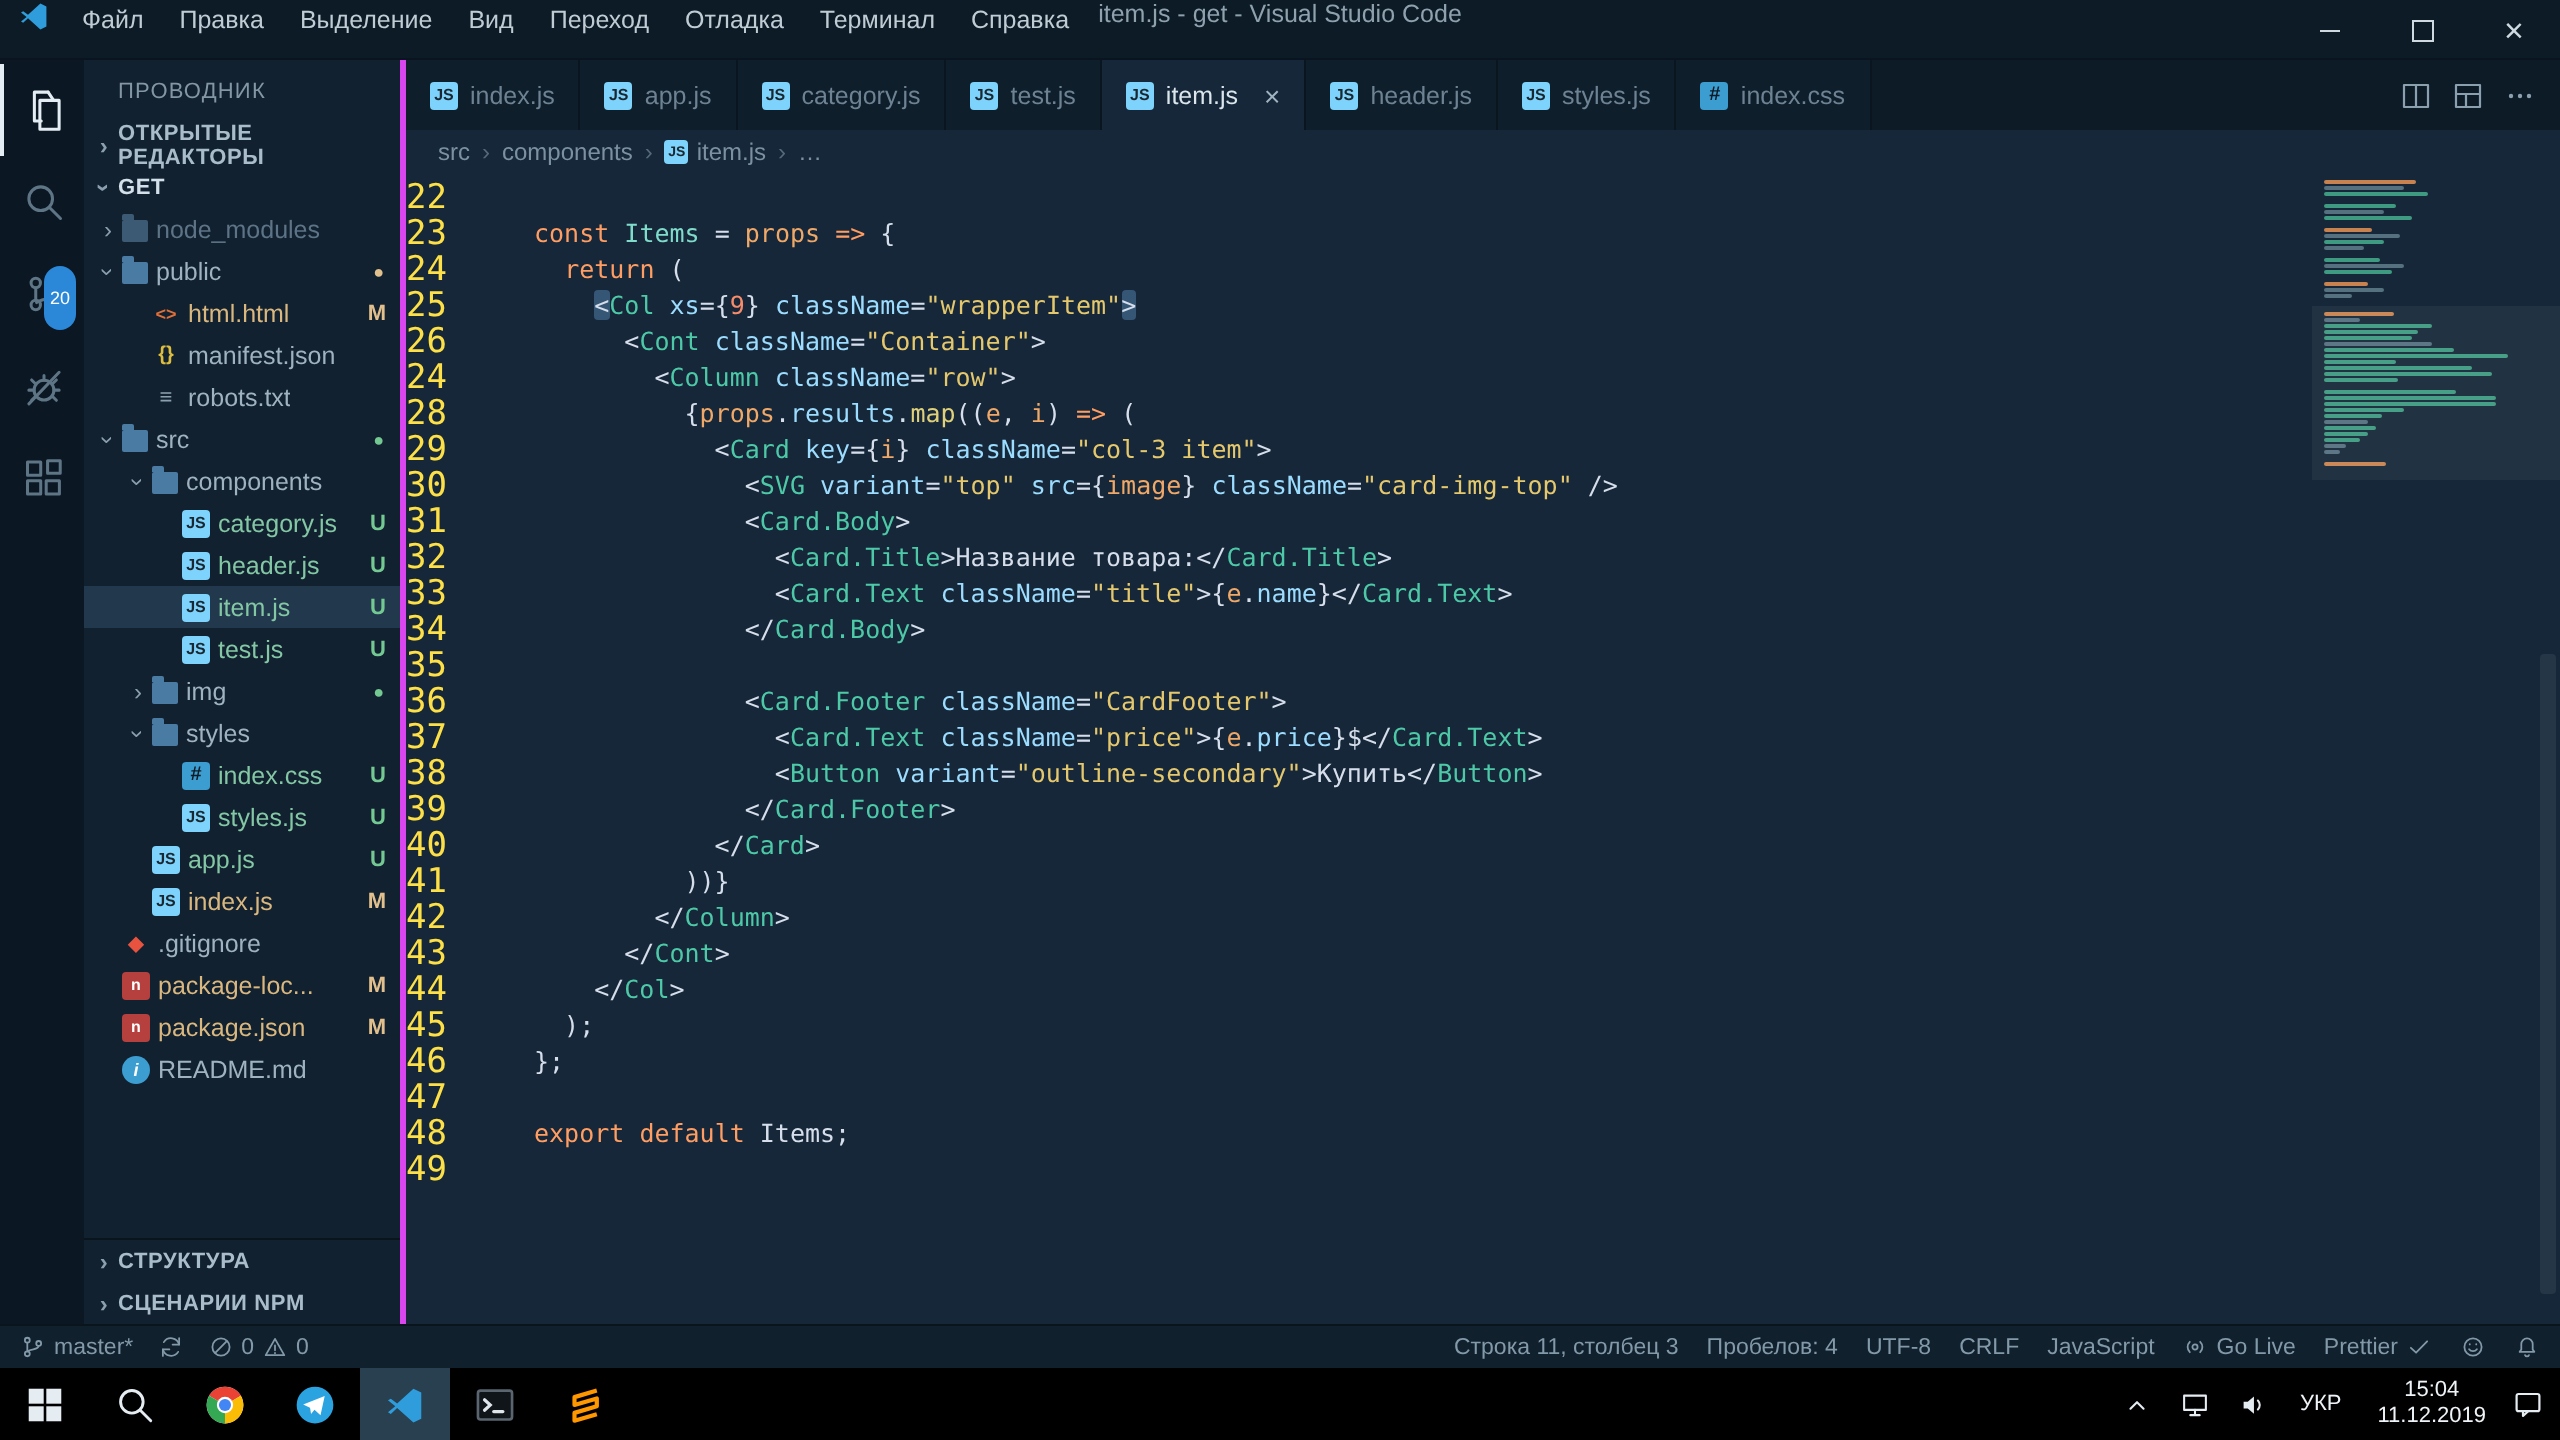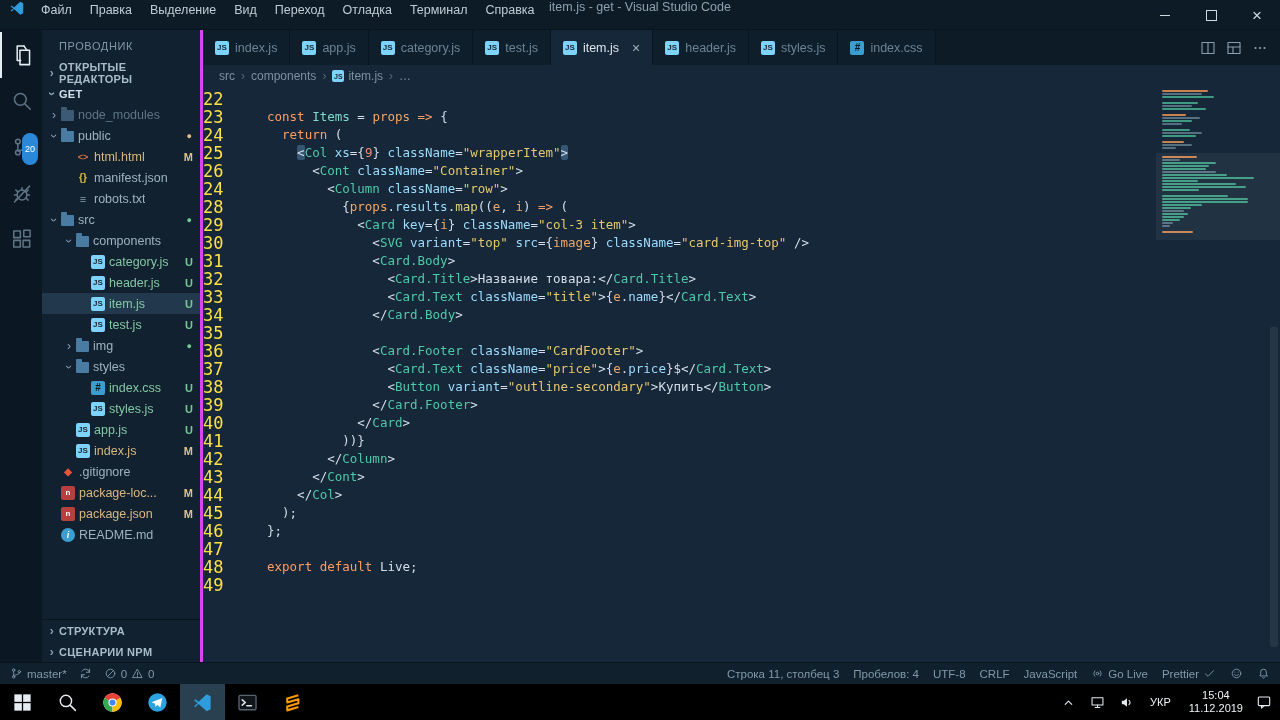--- a/index.html
+++ b/index.html
@@ -441,21 +441,21 @@
             <div class="cl"><span class="ln">38</span><span class="lc"><span class="tk-pln">                &lt;</span><span class="tk-tag">Button</span><span class="tk-pln"> </span><span class="tk-attr">variant</span><span class="tk-pln">=</span><span class="tk-str">"outline-secondary"</span><span class="tk-pln">&gt;</span><span class="tk-pln">Купить</span><span class="tk-pln">&lt;/</span><span class="tk-tag">Button</span><span class="tk-pln">&gt;</span></span></div>
             <div class="cl"><span class="ln">39</span><span class="lc"><span class="tk-pln">              &lt;/</span><span class="tk-tag">Card.Footer</span><span class="tk-pln">&gt;</span></span></div>
             <div class="cl"><span class="ln">40</span><span class="lc"><span class="tk-pln">            &lt;/</span><span class="tk-tag">Card</span><span class="tk-pln">&gt;</span></span></div>
             <div class="cl"><span class="ln">41</span><span class="lc"><span class="tk-pln">          ))}</span></span></div>
             <div class="cl"><span class="ln">42</span><span class="lc"><span class="tk-pln">        &lt;/</span><span class="tk-tag">Column</span><span class="tk-pln">&gt;</span></span></div>
             <div class="cl"><span class="ln">43</span><span class="lc"><span class="tk-pln">      &lt;/</span><span class="tk-tag">Cont</span><span class="tk-pln">&gt;</span></span></div>
             <div class="cl"><span class="ln">44</span><span class="lc"><span class="tk-pln">    &lt;/</span><span class="tk-tag">Col</span><span class="tk-pln">&gt;</span></span></div>
             <div class="cl"><span class="ln">45</span><span class="lc"><span class="tk-pln">  );</span></span></div>
             <div class="cl"><span class="ln">46</span><span class="lc"><span class="tk-pln">};</span></span></div>
             <div class="cl"><span class="ln">47</span><span class="lc"></span></div>
-            <div class="cl"><span class="ln">48</span><span class="lc"><span class="tk-kw">export</span><span class="tk-pln"> </span><span class="tk-kw">default</span><span class="tk-pln"> </span><span class="tk-pln">Live;</span></span></div>
+            <div class="cl"><span class="ln">48</span><span class="lc"><span class="tk-kw">export</span><span class="tk-pln"> </span><span class="tk-kw">default</span><span class="tk-pln"> </span><span class="tk-pln">Items;</span></span></div>
             <div class="cl"><span class="ln">49</span><span class="lc"></span></div>
           </div>
         <div class="minimap" id="minimap">
             <div class="mm-line" style="width:46px;background:#c8824f"></div>
             <div class="mm-line" style="width:40px;background:#55707f"></div>
             <div class="mm-line" style="width:52px;background:#3e9a80"></div>
             <div class="mm-line" style="width:0px;background:transparent"></div>
             <div class="mm-line" style="width:36px;background:#3e9a80"></div>
             <div class="mm-line" style="width:30px;background:#55707f"></div>
             <div class="mm-line" style="width:44px;background:#3e9a80"></div>

